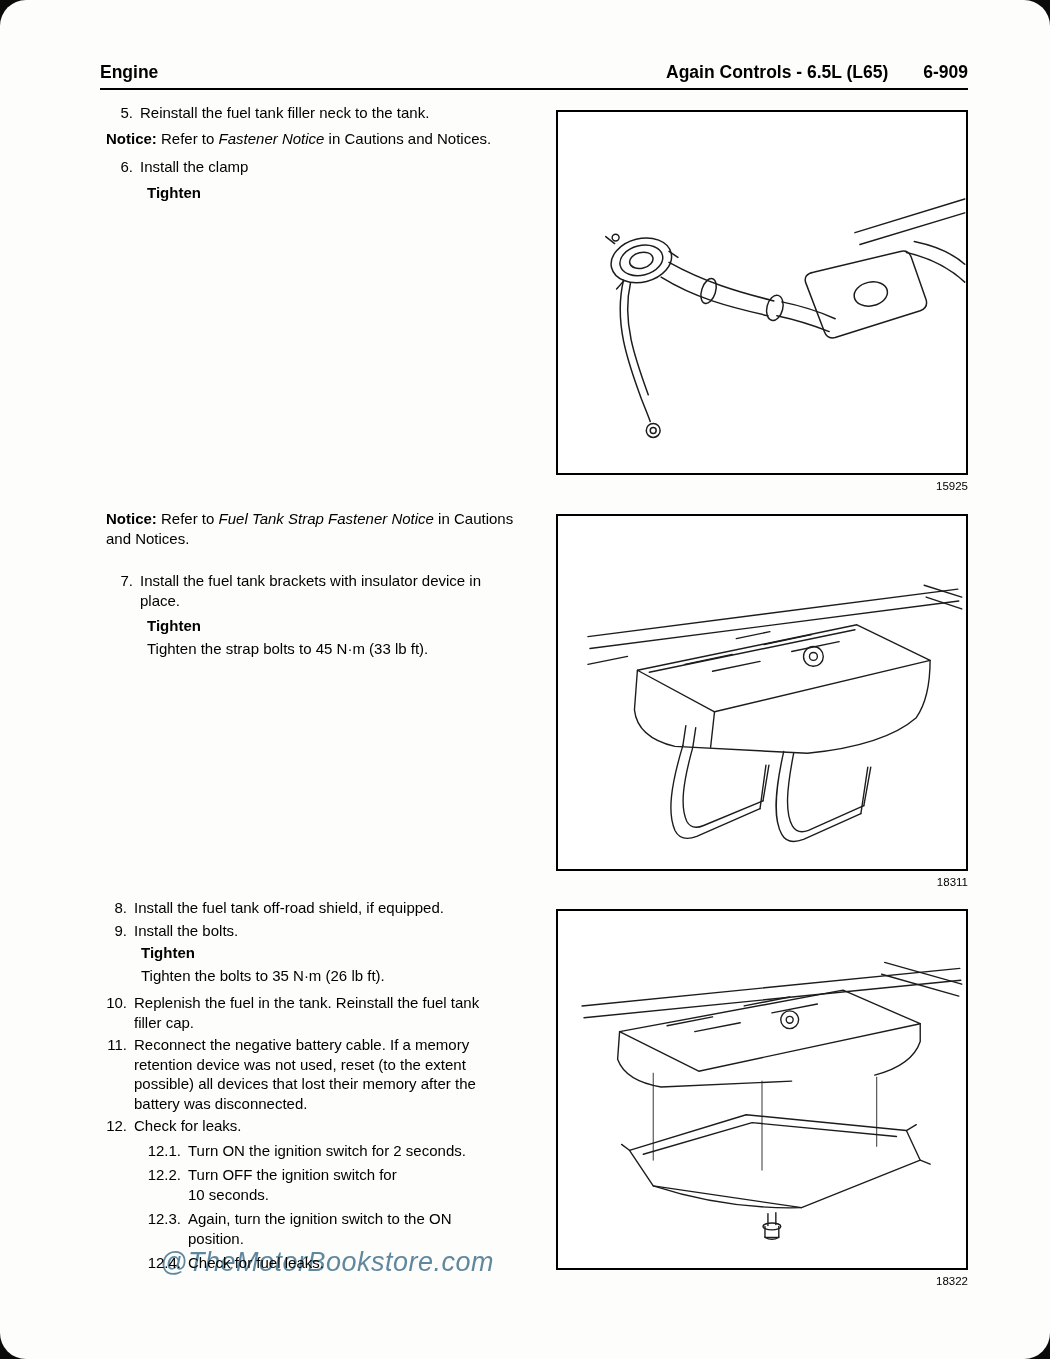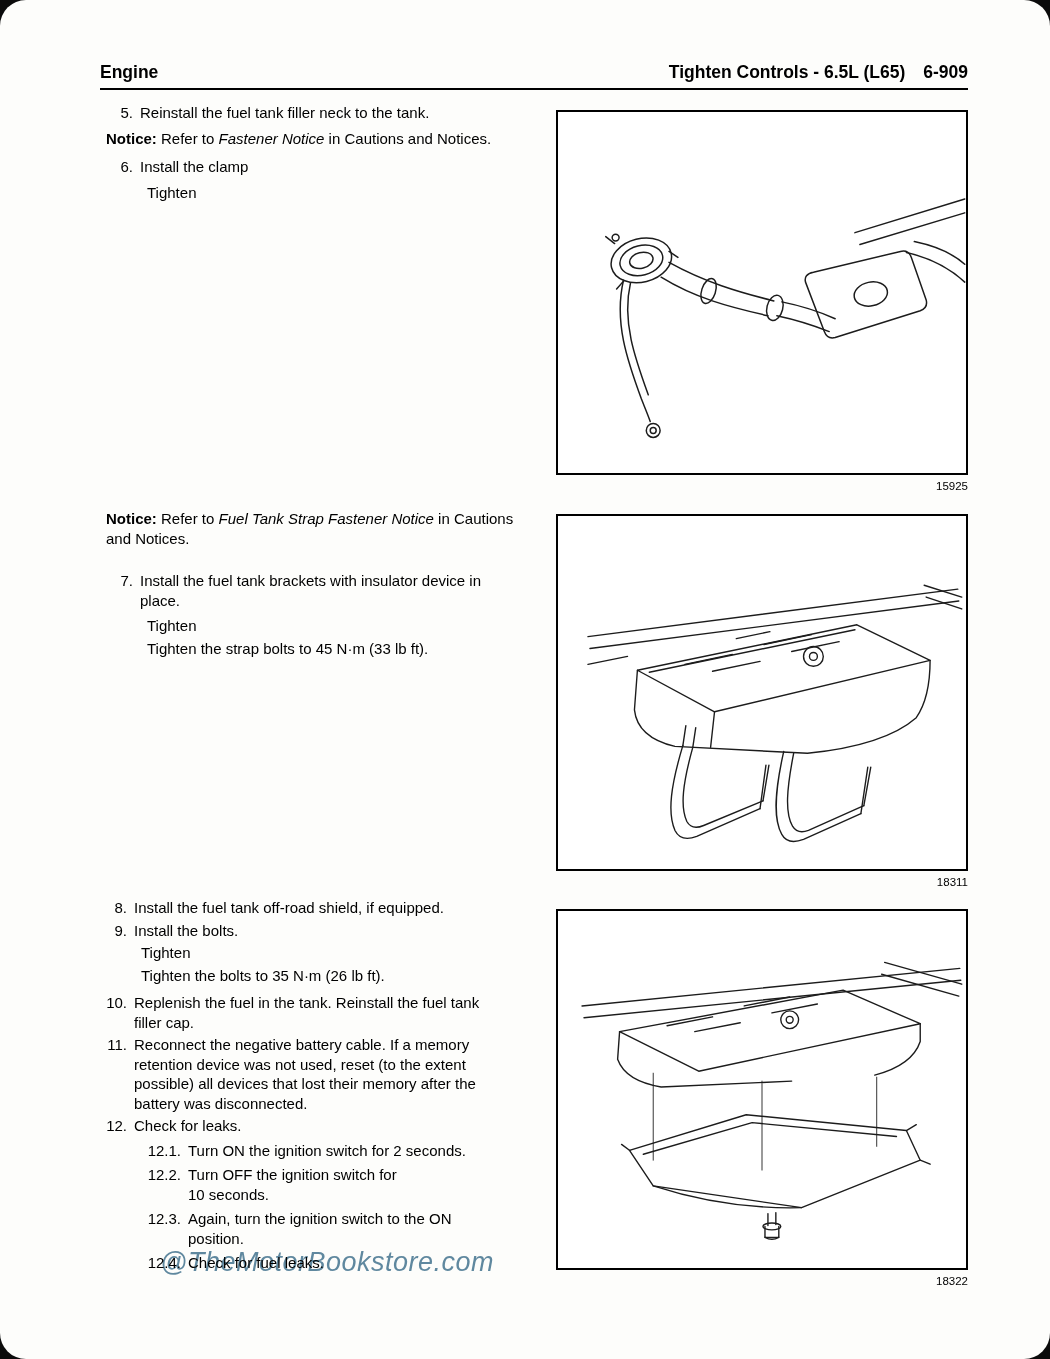--- a/index.html
+++ b/index.html
@@ -13,39 +13,39 @@
     position:absolute;inset:0;background:#fdfdfb;color:#000;
     border-radius:26px;overflow:hidden;
   }
   
   .hdr{
     position:absolute;left:100px;right:82px;top:62px;
     display:flex;justify-content:space-between;align-items:baseline;
     font-weight:700;font-size:17.5px;
     border-bottom:2px solid #000;padding-bottom:5px;z-index:2;
   }
-  .hdr-page{margin-left:13px}
+  .hdr-page{margin-left:30px}
   
   .block{position:absolute;font-size:15px;line-height:1.3;z-index:2}
   .b1{left:106px;top:103px;width:430px}
   .b2{left:106px;top:507px;width:414px}
   .b3{left:100px;top:898px;width:407px}
   .step{display:flex;margin-bottom:3px}
   .b1 .step,.b2 .step{margin-bottom:6px}
   .num{flex:0 0 34px;text-align:right;padding-right:7px}
   .txt{flex:1;white-space:pre-line}
   .sub{margin:5px 0 5px 42px}
   .sub .num{flex:0 0 46px}
   .notice{margin:2px 0 9px}
   .n1{width:390px}
   .b2 .notice{margin-bottom:23px;width:414px}
   .nlab{font-weight:700;}
   .nital{font-style:italic}
   .tighten{margin:2px 0 8px 41px}
-  .t-label{font-weight:400;margin-bottom:3px}
+  .t-label{font-weight:700;margin-bottom:3px}
   
   figure{margin:0}
   .figbox{position:absolute;border:2px solid #000;background:#fff;z-index:1}
   .f1{left:556px;top:110px;width:412px;height:365px}
   .f2{left:556px;top:514px;width:412px;height:357px}
   .f3{left:556px;top:909px;width:412px;height:361px}
   .figbox svg{display:block;width:100%;height:100%}
   .figcap{position:absolute;left:556px;width:412px;text-align:right;font-size:11.5px;z-index:2}
   .c1{top:480px}.c2{top:876px}.c3{top:1275px}
   
@@ -55,21 +55,21 @@
   }
 </style>
 </head>
 <body>
 
 <div class="page">
 
   <header class="hdr">
     <span class="hdr-left">Engine</span>
     <span class="hdr-right">
-      <span>Tighten Controls - 6.5L (L65)</span>
+      <span>Again Controls - 6.5L (L65)</span>
       <span class="hdr-page">6-909</span>
     </span>
   </header>
 
   <section class="block b1">
     <div class="step">
       <span class="num">5.</span>
       <span class="txt">Reinstall the fuel tank filler neck to the tank.</span>
     </div>
     <p class="notice n1">

